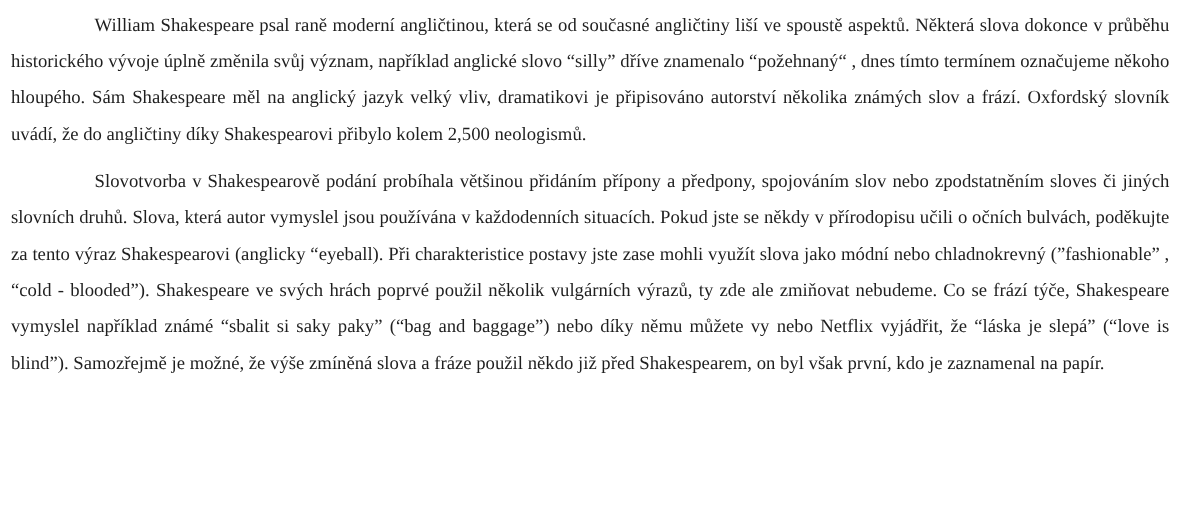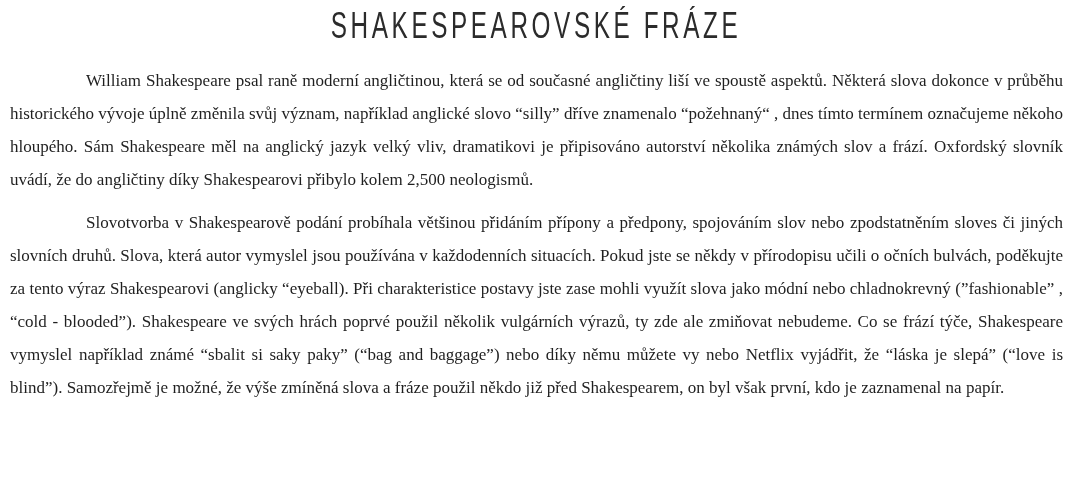--- a/index.html
+++ b/index.html
@@ -44,20 +44,17 @@
     line-height: 33px;
     text-align: justify;
     text-indent: 76px;
     color: #1f1f1f;
   }
 </style>
 </head>
 <body>
 
 <div class="page">
-  <div class="title-wrap">
-    <h1 class="doc-title">SHAKESPEAROVSKÉ FRÁZE</h1>
-  </div>
   <div class="body-text">
     <p>William Shakespeare psal raně moderní angličtinou, která se od současné angličtiny liší ve spoustě aspektů. Některá slova dokonce v průběhu historického vývoje úplně změnila svůj význam, například anglické slovo “silly” dříve znamenalo “požehnaný“ , dnes tímto termínem označujeme někoho hloupého. Sám Shakespeare měl na anglický jazyk velký vliv, dramatikovi je připisováno autorství několika známých slov a frází. Oxfordský slovník uvádí, že do angličtiny díky Shakespearovi přibylo kolem 2,500 neologismů.</p>
     <p>Slovotvorba v Shakespearově podání probíhala většinou přidáním přípony a předpony, spojováním slov nebo zpodstatněním sloves či jiných slovních druhů. Slova, která autor vymyslel jsou používána v každodenních situacích. Pokud jste se někdy v přírodopisu učili o očních bulvách, poděkujte za tento výraz Shakespearovi (anglicky “eyeball). Při charakteristice postavy jste zase mohli využít slova jako módní nebo chladnokrevný (”fashionable” , “cold - blooded”). Shakespeare ve svých hrách poprvé použil několik vulgárních výrazů, ty zde ale zmiňovat nebudeme. Co se frází týče, Shakespeare vymyslel například známé “sbalit si saky paky” (“bag and baggage”) nebo díky němu můžete vy nebo Netflix vyjádřit, že “láska je slepá” (“love is blind”). Samozřejmě je možné, že výše zmíněná slova a fráze použil někdo již před Shakespearem, on byl však první, kdo je zaznamenal na papír.</p>
   </div>
 </div>
 
 </body></html>

